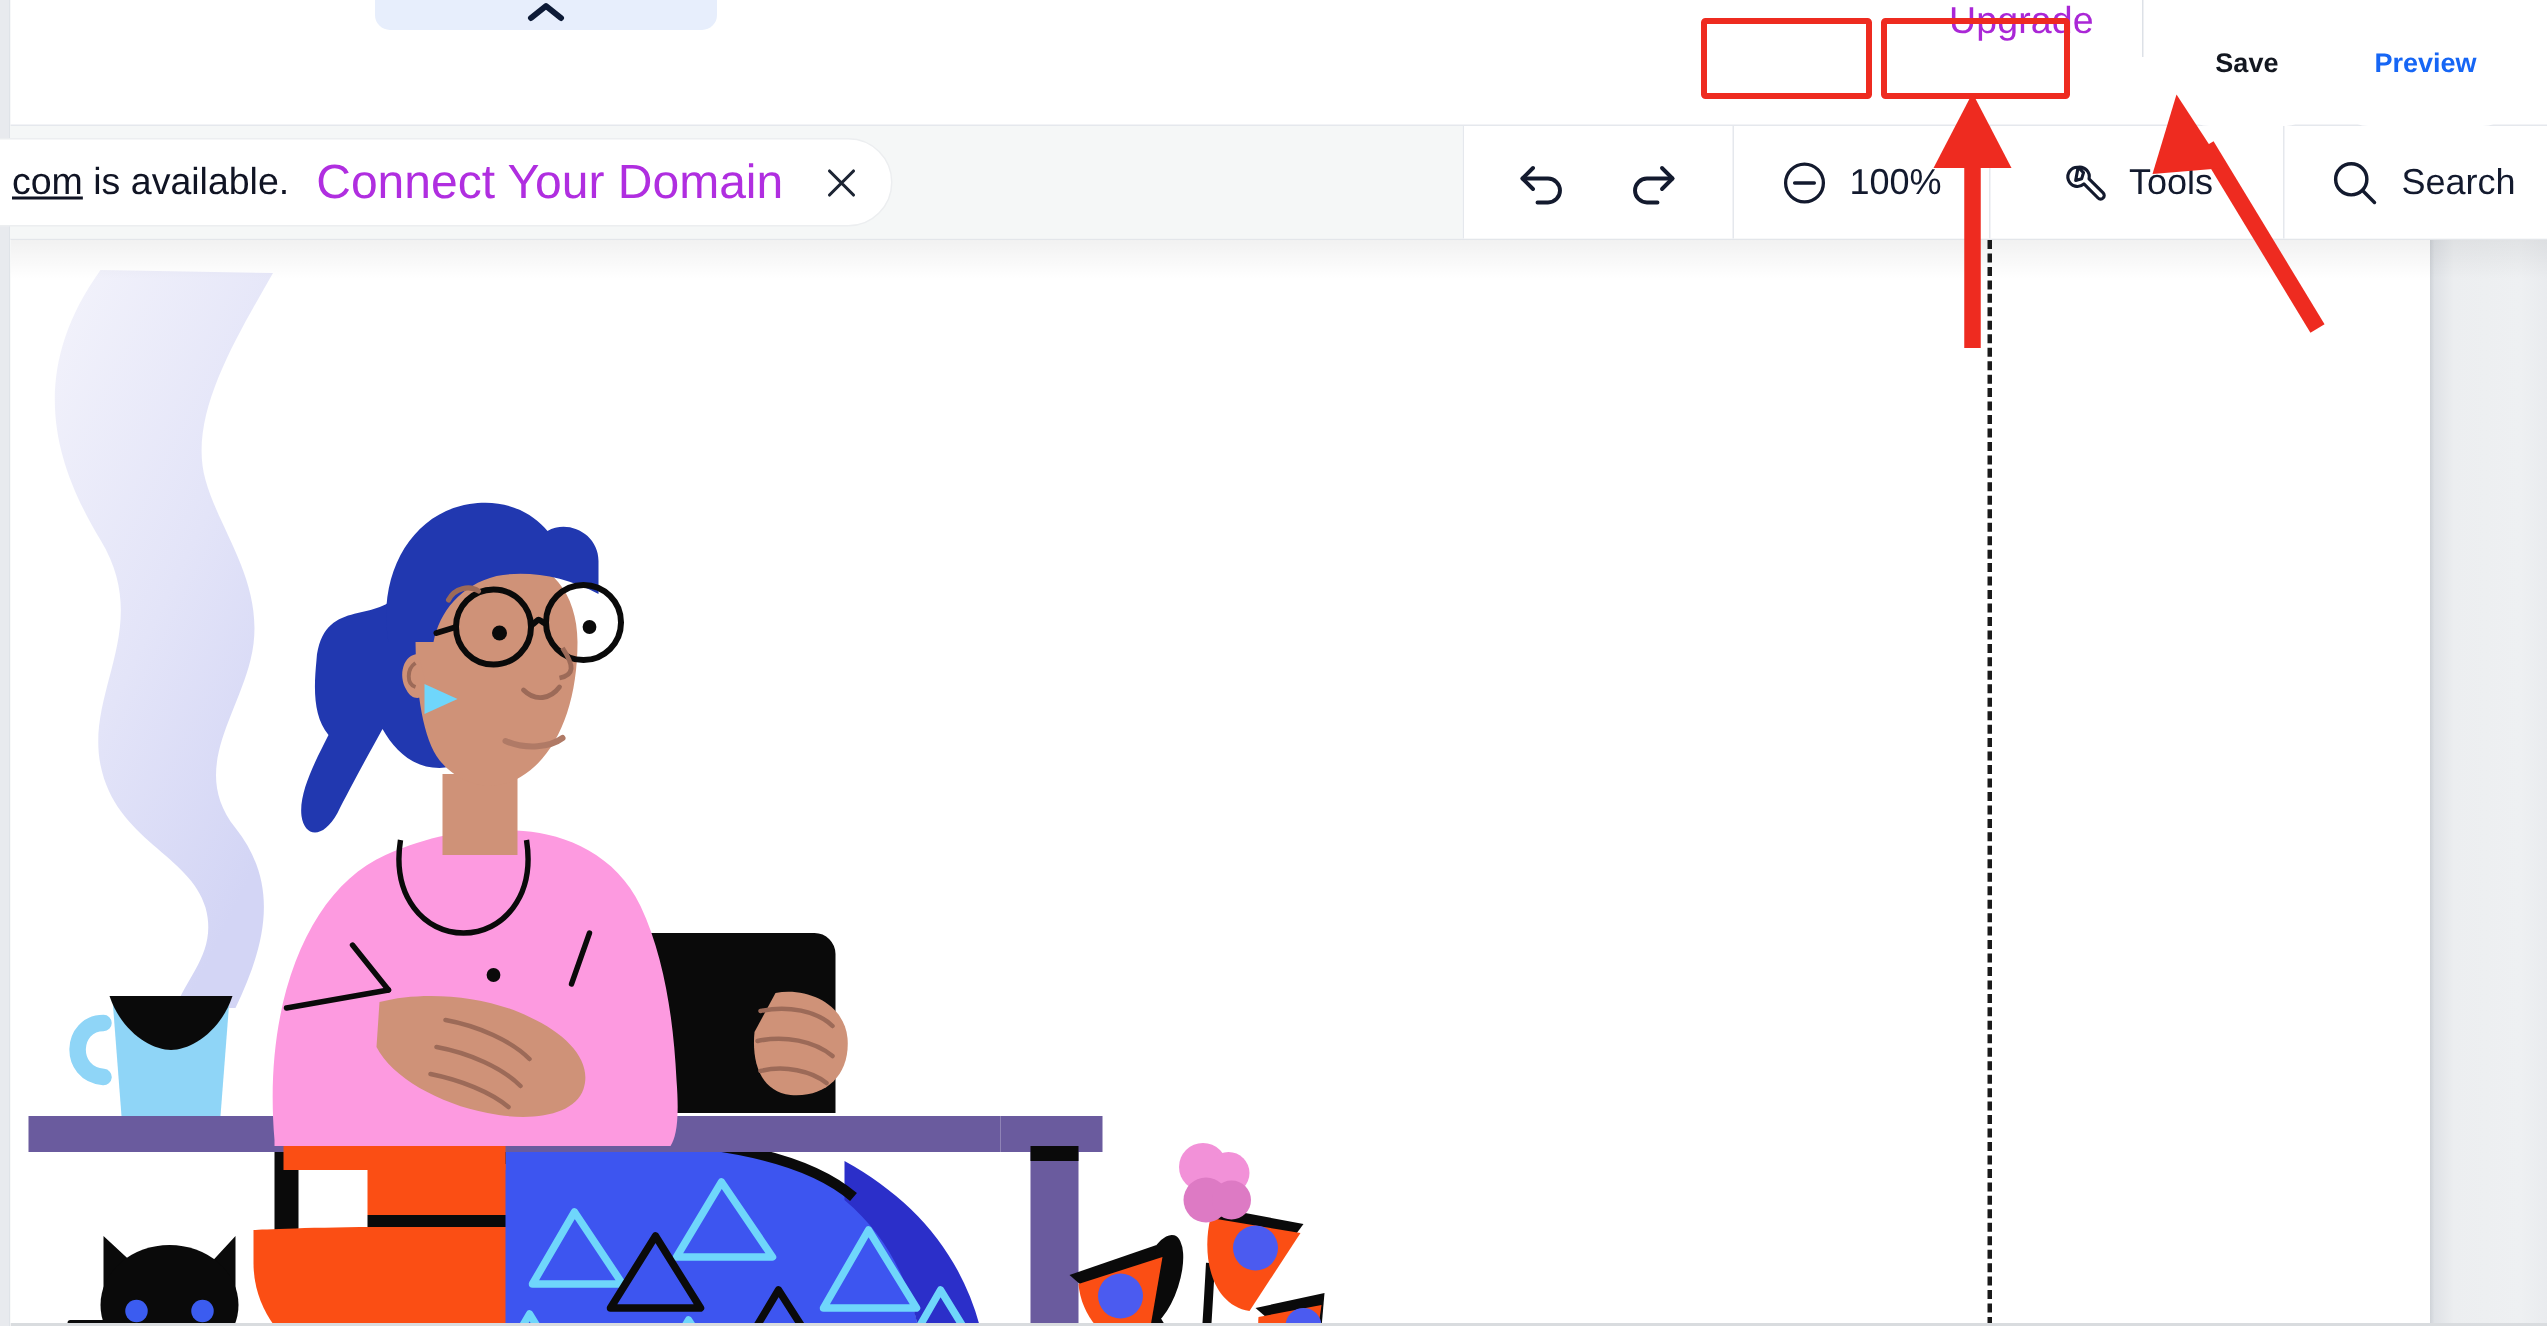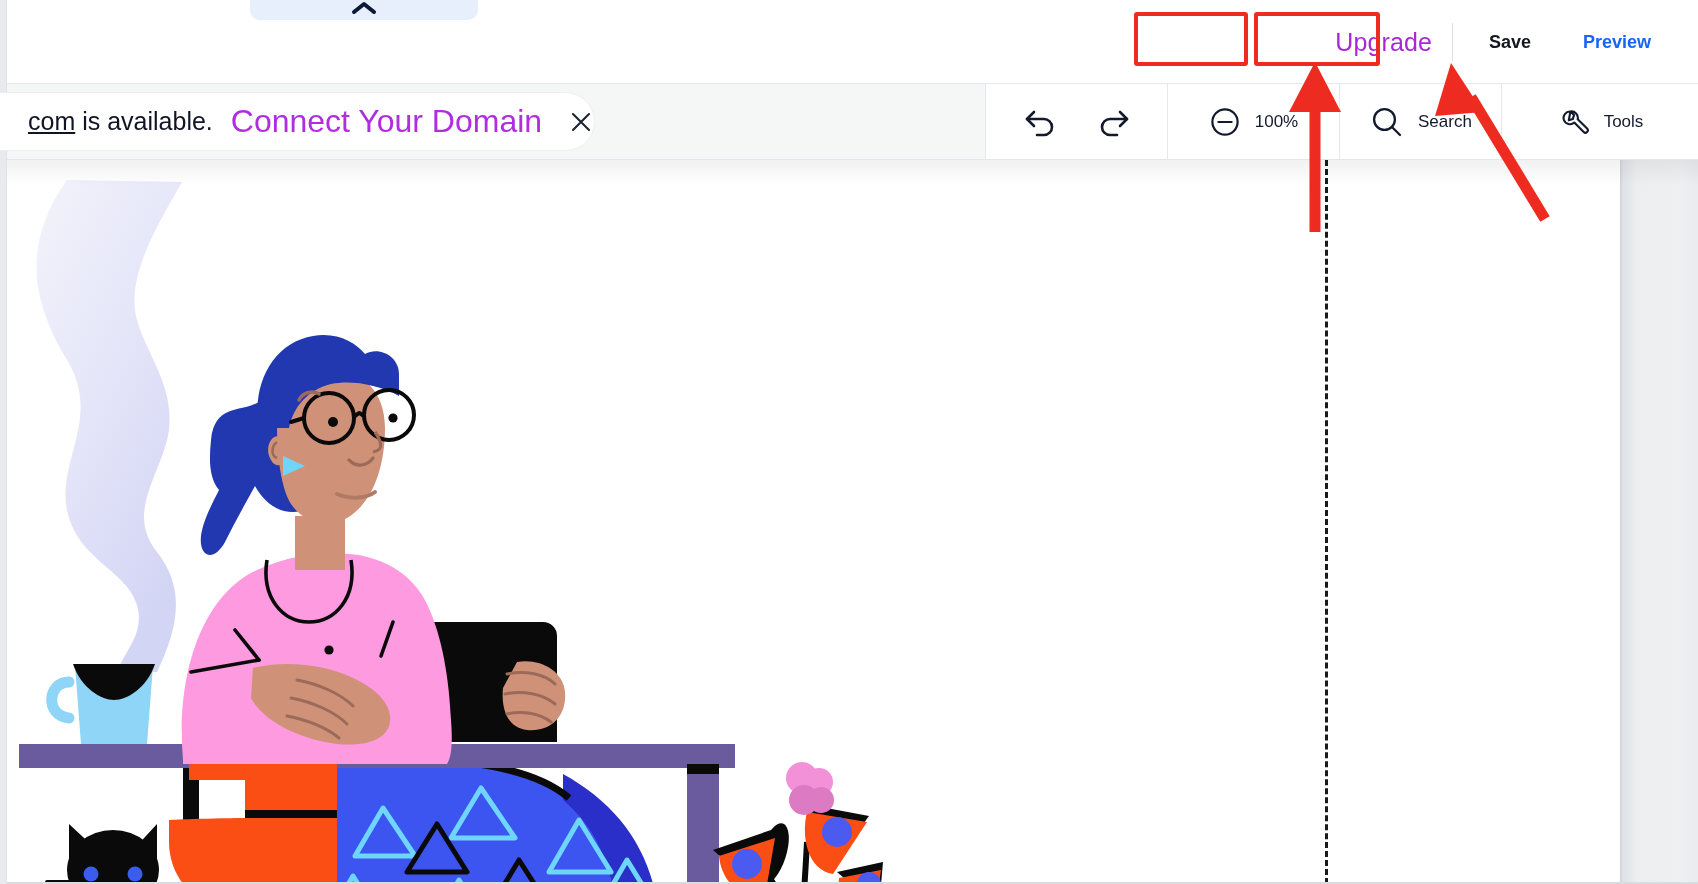--- a/index.html
+++ b/index.html
@@ -50,22 +50,21 @@
     padding-bottom: 4px;
   }
   .collapse-handle svg { display:block; }
 
   
   .top-actions {
     position: absolute;
     right: 22px; top: 0;
     height: 84px;
     display: flex;
-    align-items: center;
-    gap: 0;
+    gap: 12px;
   }
   .upgrade-link {
     color: #aa27d6;
     font-size: 25px;
     letter-spacing: .1px;
     padding: 0 18px 0 0;
     white-space: nowrap;
     cursor: pointer;
   }
   .vdiv {
@@ -135,21 +134,21 @@
     display: flex;
     align-items: center;
     padding-left: 40px;
     gap: 0;
   }
   .notif-text {
     font-size: 25px;
     color: #101424;
     white-space: nowrap;
   }
-  .notif-text .dom { text-decoration: underline; margin-left: 20px; }
+  .notif-text .dom { text-decoration: underline; }
   .notif-cta {
     font-size: 32px;
     color: #b02ee0;
     margin-left: 18px;
     white-space: nowrap;
     cursor: pointer;
   }
   .notif-close {
     margin-left: 26px;
     cursor: pointer;
@@ -161,21 +160,21 @@
     display: flex;
     align-items: center;
     justify-content: center;
     height: 100%;
     border-left: 1px solid #e5e8ed;
     background: #ffffff;
     cursor: pointer;
     gap: 14px;
     padding: 0 22px;
     color: #131a2e;
-    font-size: 17px;
+    font-size: 24px;
     white-space: nowrap;
   }
   .tool-group.undoredo { gap: 34px; width: 182px; padding:0; }
   .tool-group.zoomg    { width: 172px; }
   .tool-group.toolsg   { width: 198px; }
   .tool-group.searchg  { flex: 1 1 auto; justify-content: flex-start; padding-left: 30px; }
   .ic { display: flex; align-items: center; }
 
   
   .canvas-wrap {
@@ -297,38 +296,38 @@
       <div class="tool-group zoomg">
         <span class="ic">
           <svg width="32" height="32" viewBox="0 0 32 32">
             <circle cx="16" cy="16" r="12.6" fill="none" stroke="#131a2e" stroke-width="2.2"></circle>
             <path d="M9.4 16 H22.6" stroke="#131a2e" stroke-width="2.2" stroke-linecap="round"></path>
           </svg>
         </span>
         <span>100%</span>
       </div>
 
+      <div class="tool-group toolsg">
+        <span class="ic">
+          <svg width="32" height="32" viewBox="0 0 32 32">
+            <path d="M12.4 5.5 a6.4 6.4 0 1 0 3.9 11.1 l9.4 9.4 a2.4 2.4 0 0 0 3.4 -3.4 l-9.4 -9.4
+                     a6.4 6.4 0 0 0 -7.3 -7.7 l3.6 3.6 l-1.2 4 l-4 1.2 z" fill="none" stroke="#131a2e" stroke-width="2.1" stroke-linejoin="round"></path>
+          </svg>
+        </span>
+        <span>Tools</span>
+      </div>
+
       <div class="tool-group searchg">
         <span class="ic">
           <svg width="34" height="34" viewBox="0 0 34 34">
             <circle cx="14.5" cy="14.5" r="10.4" fill="none" stroke="#131a2e" stroke-width="2.3"></circle>
             <path d="M22.2 22.2 L30 30" stroke="#131a2e" stroke-width="2.3" stroke-linecap="round"></path>
           </svg>
         </span>
         <span>Search</span>
-      </div>
-
-      <div class="tool-group toolsg">
-        <span class="ic">
-          <svg width="32" height="32" viewBox="0 0 32 32">
-            <path d="M12.4 5.5 a6.4 6.4 0 1 0 3.9 11.1 l9.4 9.4 a2.4 2.4 0 0 0 3.4 -3.4 l-9.4 -9.4
-                     a6.4 6.4 0 0 0 -7.3 -7.7 l3.6 3.6 l-1.2 4 l-4 1.2 z" fill="none" stroke="#131a2e" stroke-width="2.1" stroke-linejoin="round"></path>
-          </svg>
-        </span>
-        <span>Tools</span>
       </div>
     </div>
 
     <div class="canvas-wrap">
       <div class="page-white"></div>
       <div class="page-right-gutter"></div>
       <div class="guide-dashed"></div>
       <div class="canvas-shadow"></div>
       <div class="canvas-bottom-line"></div>
 

